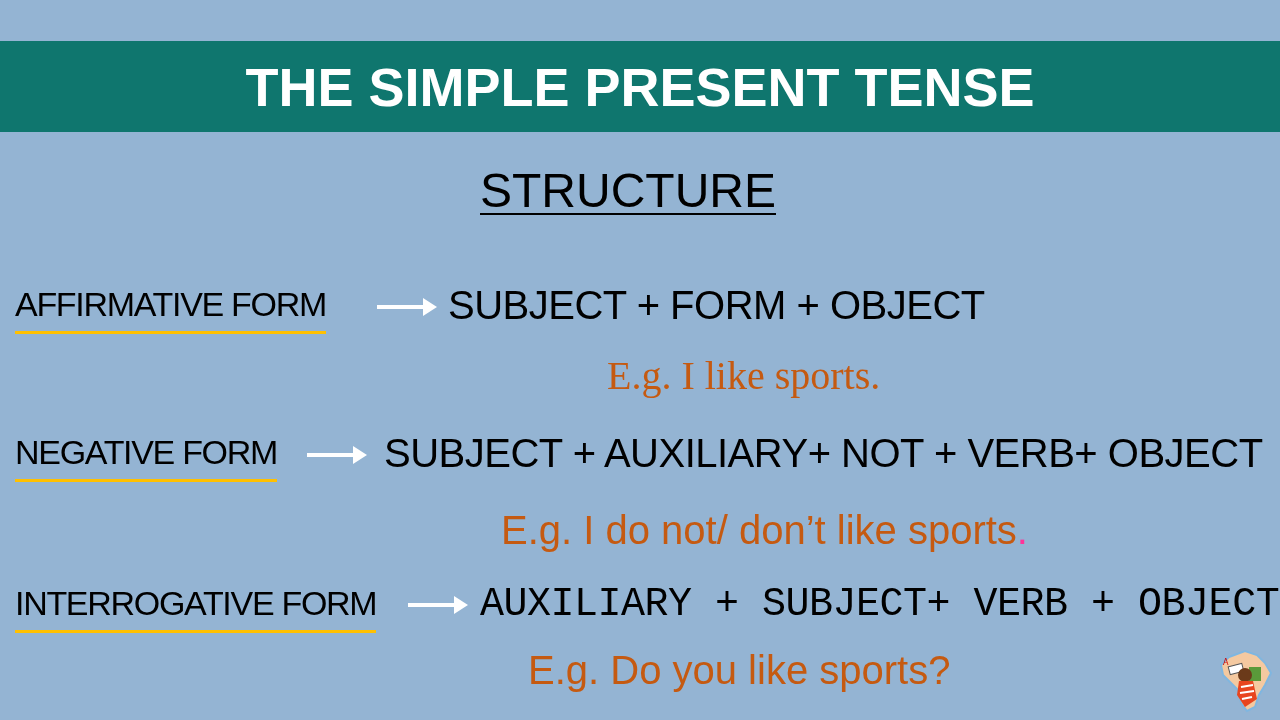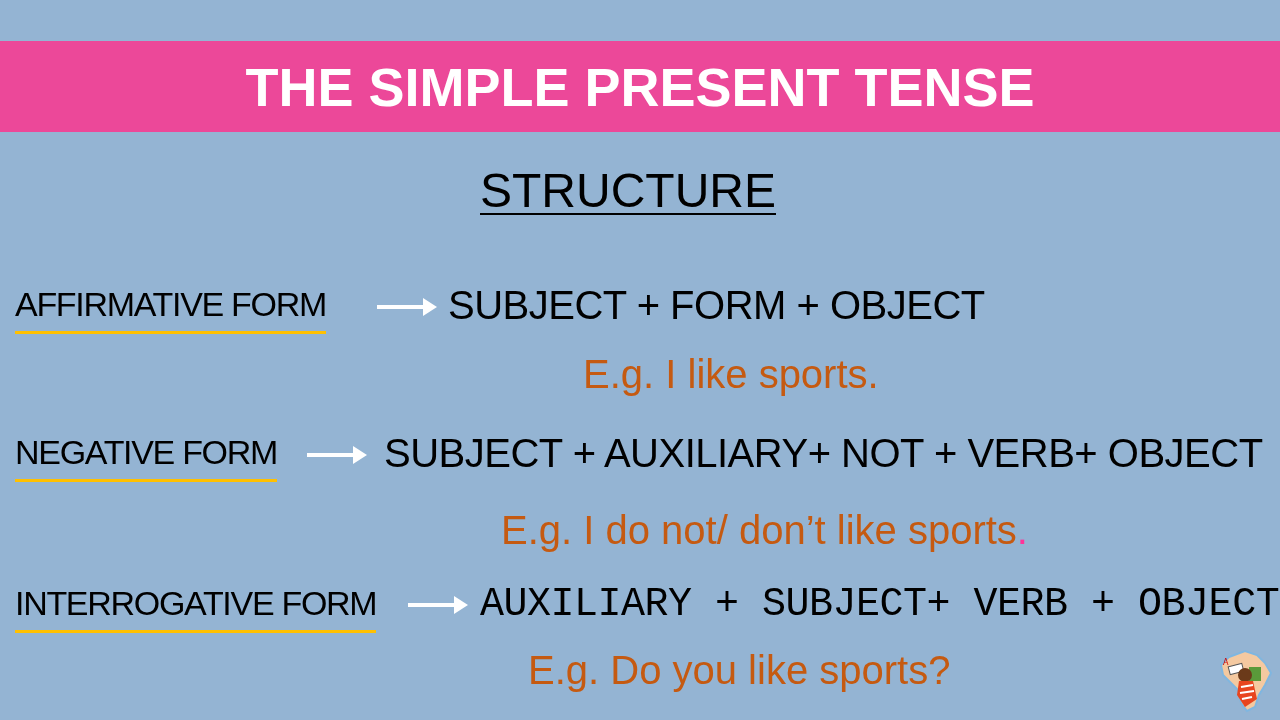--- a/index.html
+++ b/index.html
@@ -4,21 +4,21 @@
   <style>
     html, body { margin: 0; padding: 0; }
     body {
       width: 1280px; height: 720px; overflow: hidden;
       background: #94b4d3;
       font-family: "Liberation Sans", "DejaVu Sans", sans-serif;
       position: relative;
     }
     .banner {
       position: absolute; left: 0; top: 41px; width: 1280px; height: 91px;
-      background: #ec4899;
+      background: #0f766e;
       display: flex; align-items: center; justify-content: center;
     }
     .banner-title {
       color: #ffffff; font-weight: bold; font-size: 54px;
       letter-spacing: 0px; margin-left: 0px;
     }
     .subtitle {
       position: absolute; left: 0; width: 1252px; top: 163px;
       text-align: center; font-size: 48px; color: #000;
     }
@@ -58,21 +58,21 @@
   <div class="banner-title">THE SIMPLE PRESENT TENSE</div>
 </div>
 
 <div class="subtitle">
   <span>STRUCTURE</span>
 </div>
 
 <div class="row-label" style="left:15px; top:285px;">AFFIRMATIVE FORM</div>
 <div class="arrow" style="left:377px; top:305px; width:48px;"></div>
 <div class="formula" style="left:448px; top:283px;">SUBJECT + FORM + OBJECT</div>
-<div class="example" style="left:583px; top:352px;">E.g. I like sports.</div>
+<div class="example" style="left:607px; top:352px;font-family:Liberation Serif, serif;">E.g. I like sports.</div>
 
 <div class="row-label" style="left:15px; top:433px;">NEGATIVE FORM</div>
 <div class="arrow" style="left:307px; top:453px; width:48px;"></div>
 <div class="formula" style="left:384px; top:431px;">SUBJECT + AUXILIARY+ NOT + VERB+ OBJECT</div>
 <div class="example" style="left:501px; top:508px;"><span>E.g. I do not/ don’t like sports</span><span class="pink-dot">.</span></div>
 
 <div class="row-label" style="left:15px; top:584px;">INTERROGATIVE FORM</div>
 <div class="arrow" style="left:408px; top:603px; width:48px;"></div>
 <div class="formula" style="left:480px; top:582px;font-family:Liberation Mono, monospace;">AUXILIARY + SUBJECT+ VERB + OBJECT</div>
 <div class="example" style="left:528px; top:648px;">E.g. Do you like sports?</div>

